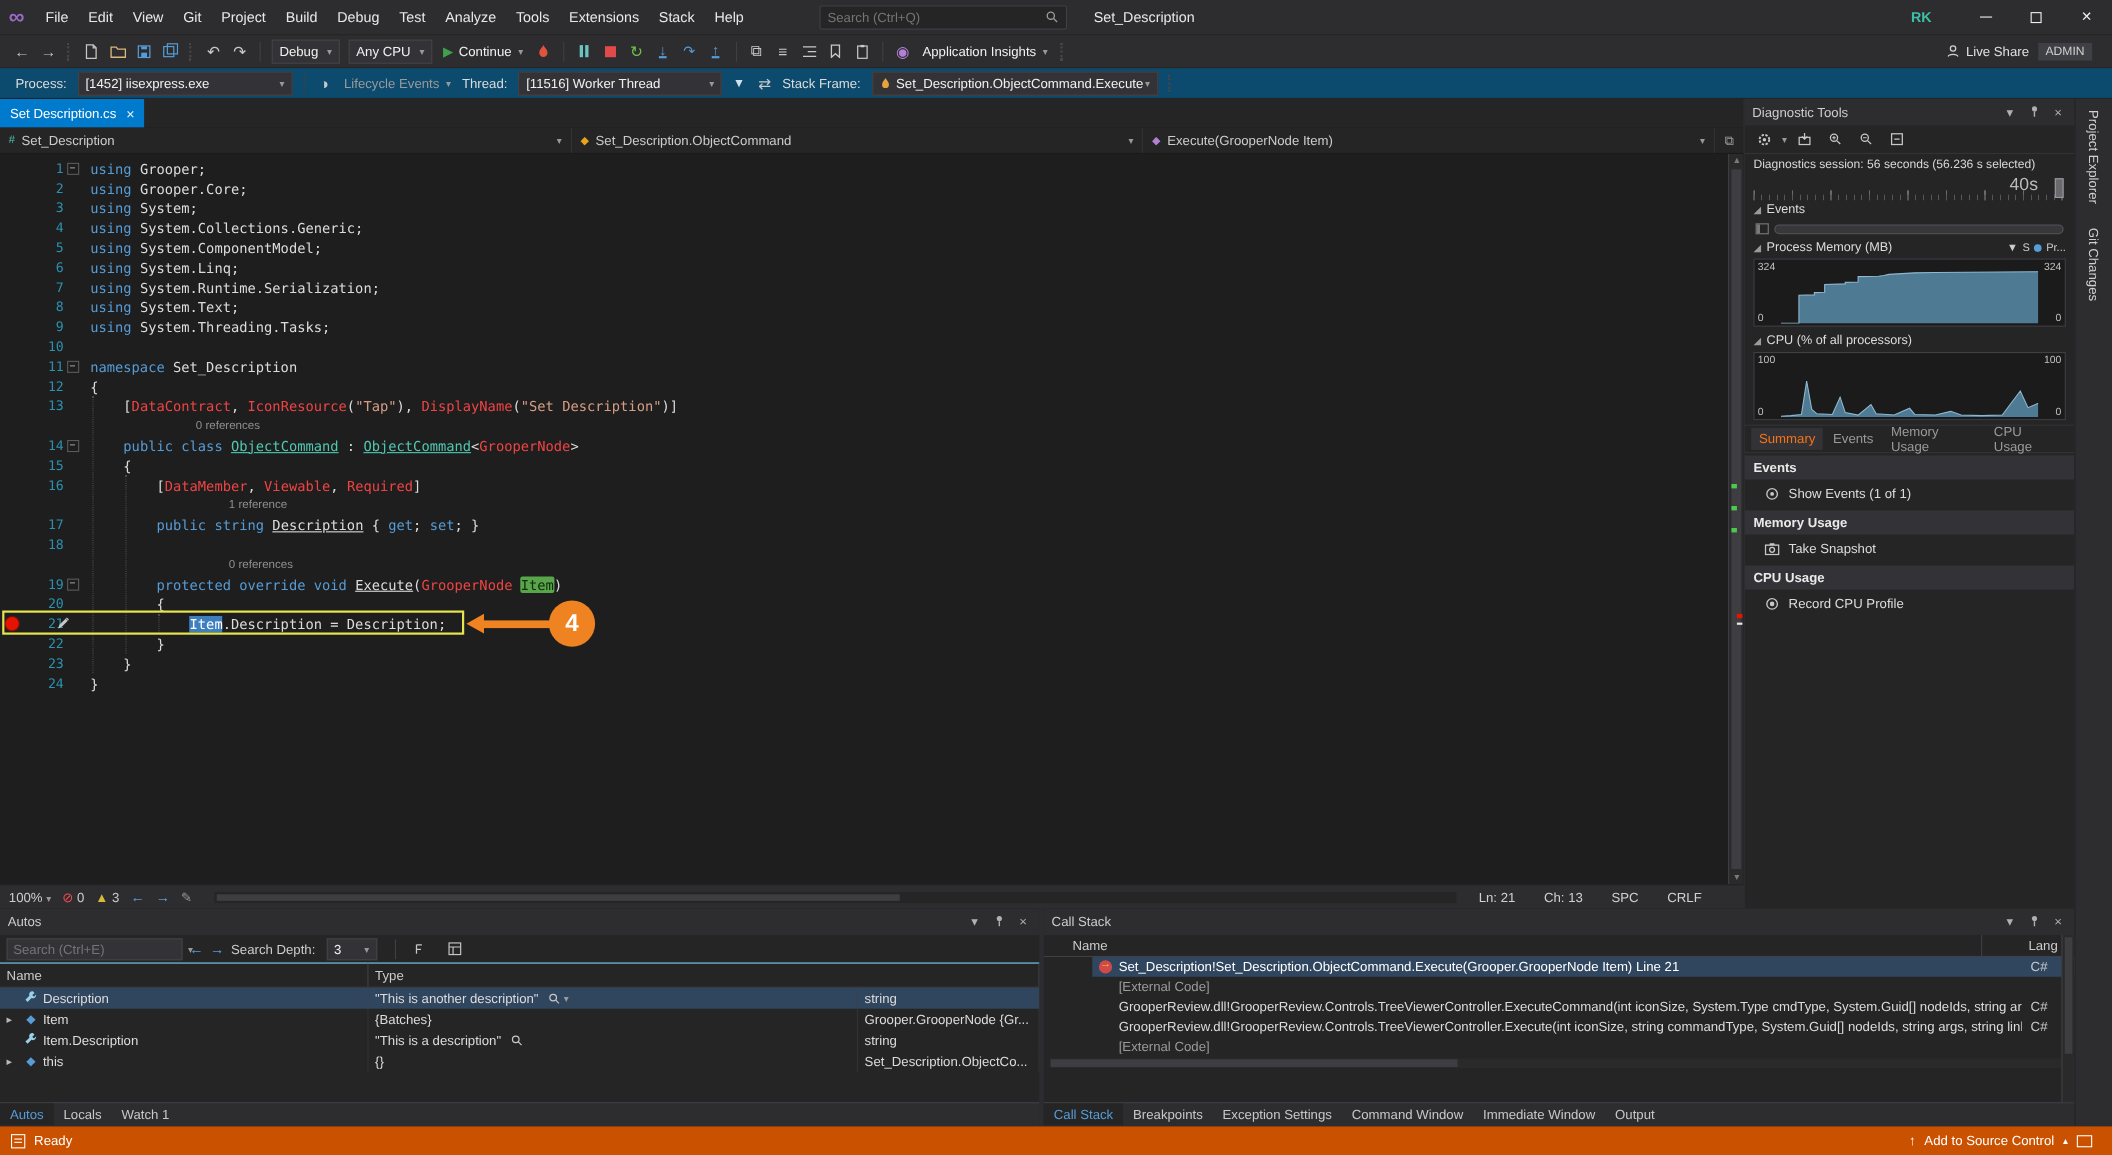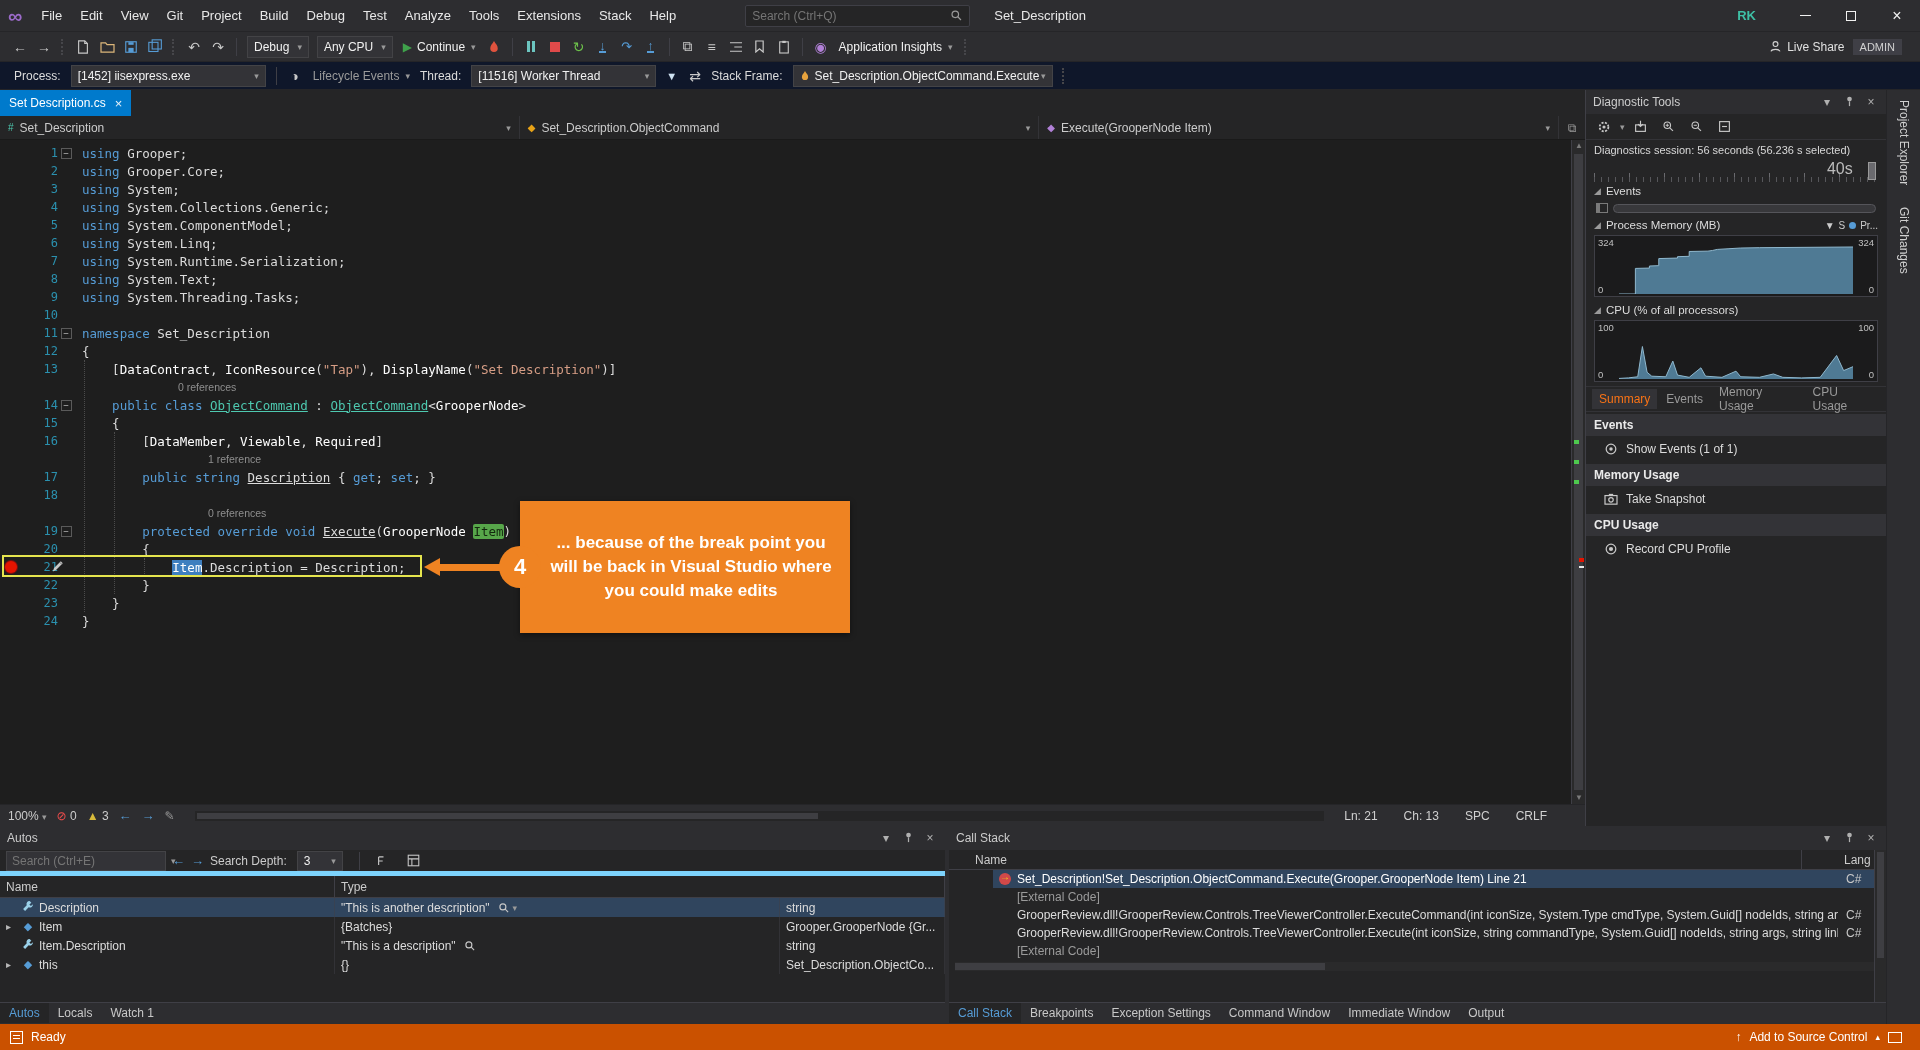--- a/index.html
+++ b/index.html
@@ -35,21 +35,21 @@
   .playbtn .caret { margin-left:6px; color:#999; font-size:9px; }
   .pausebars { display:flex; gap:2px; }
   .pausebars i { width:3px; height:11px; background:#6cc5c0; display:block; }
   .stopsq { width:10px; height:10px; background:#e04a4a; display:block; }
   .bluestep { color:#569cd6; font-size:13px; }
   .underlined-step { border-bottom:2px solid #569cd6; line-height:11px; }
   .admin-badge { background:#3f3f46; color:#d0d0d0; padding:2px 7px; font-size:11px; margin:0 10px 0 8px; }
   .liveshare { display:flex; align-items:center; gap:5px; color:#e0e0e0; margin-left:14px; }
 
   
-  .debugbar { height:28px; background:#0f172a; display:flex; align-items:center; padding:0 10px; border-bottom:1px solid #252528; }
+  .debugbar { height:28px; background:#0c4a6e; display:flex; align-items:center; padding:0 10px; border-bottom:1px solid #252528; }
   .dlabel { color:#dcdcdc; margin:0 6px 0 4px; }
   .dimmed { color:#9a9a9a; }
   .funnel { color:#cfe2f1; font-size:11px; margin:0 6px; }
 
   
   .client { flex:1; display:flex; min-height:0; }
   .center-col { flex:1; display:flex; flex-direction:column; min-width:0; }
   .top-row { flex:1; display:flex; min-height:0; }
   .edge-strip { width:34px; background:#2d2d30; display:flex; flex-direction:column; align-items:center; padding-top:10px; gap:22px; border-left:1px solid #252528; }
   .edge-tab { writing-mode:vertical-rl; color:#d0d0d0; font-size:12px; cursor:default; }
@@ -68,21 +68,21 @@
   .code-area { flex:1; position:relative; overflow:hidden; background:#1e1e1e; }
   #code-lines { position:absolute; left:0; top:0; right:14px; padding-top:4px; }
   .code-row { height:18px; display:flex; align-items:center; font-family:"DejaVu Sans Mono", monospace; font-size:12.5px; white-space:pre; }
   .bp-margin { width:22px; height:18px; flex:none; display:flex; align-items:center; justify-content:center; }
   .bp-dot { width:12px; height:12px; border-radius:50%; background:#e51400; box-shadow:0 0 0 1px #7a1010; }
   .line-num { width:36px; flex:none; text-align:right; color:#2b91af; font-size:12px; }
   .fold-margin { width:16px; flex:none; display:flex; align-items:center; justify-content:center; }
   .fold-box { width:11px; height:11px; border:1px solid #5a5a5a; color:#b5b5b5; font-size:9px; line-height:9px; text-align:center; background:#1e1e1e; }
   .code-text { padding-left:8px; }
   .codelens { padding-left:8px; margin-left:66px; color:#8f8f8f; font-size:10.5px; font-family:"Liberation Sans",sans-serif; }
-  .tok.k { color:#569cd6; } .tok.p { color:#dcdcdc; } .tok.t { color:#ffffff; }
+  .tok.k { color:#569cd6; } .tok.p { color:#dcdcdc; } .tok.t { color:#ef4444; }
   .tok.s { color:#d69d85; }
   .tok.tu { color:#4ec9b0; text-decoration:underline; }
   .tok.pu { color:#dcdcdc; text-decoration:underline; }
   .tok.hg { background:#57a64a; color:#14280f; border-radius:2px; }
   .tok.sb { background:#3e7fbf; color:#fff; }
   .indent-guide { position:absolute; border-left:1px dotted #4b4b4b; width:0; }
   .ig0 { left:84px; top:220px; height:252px; } .ig1 { left:114px; top:292px; height:162px; } .ig2 { left:144px; top:418px; height:18px; }
 
   .bp-annotation { position:absolute; left:2px; top:415px; width:420px; height:22px; border:2px solid #e5e54e; z-index:4; }
   .pencil { position:absolute; left:50px; top:419px; width:15px; height:15px; z-index:5; }
@@ -136,21 +136,21 @@
   .dtab { padding:3px 7px; color:#9a9a9a; }
   .dtab.active { color:#f97316; background:#333337; }
   .dsec-header { height:22px; line-height:22px; padding:0 8px; background:#333337; color:#eaeaea; font-weight:bold; margin-top:2px; }
   .dsec-item { height:26px; display:flex; align-items:center; gap:8px; padding:0 18px; color:#dcdcdc; }
 
   
   .bottom-row { height:198px; display:flex; background:#2d2d30; }
   .autos-panel { width:945px; display:flex; flex-direction:column; background:#252526; }
   .panel-divider { width:4px; background:#2d2d30; }
   .callstack-panel { flex:1; display:flex; flex-direction:column; background:#252526; min-width:0; }
-  .autos-toolbar { height:26px; display:flex; align-items:center; gap:6px; padding:0 6px; border-bottom:5px solid #7dd3fc; }
+  .autos-toolbar { height:26px; display:flex; align-items:center; gap:6px; padding:0 6px; border-bottom:1px solid #7dd3fc; }
   .asearch { width:160px; height:20px; background:#333337; border:1px solid #434346; display:flex; align-items:center; padding:0 5px; }
   .asearch input { flex:1; background:transparent; border:none; outline:none; color:#9a9a9a; font-size:12px; font-family:"Liberation Sans",sans-serif; }
   .grid-header { height:22px; display:flex; border-bottom:1px solid #3f3f46; color:#cccccc; }
   .grid-header .cell { display:flex; align-items:center; padding:0 6px; border-right:1px solid #3f3f46; }
   .c-name { width:335px; flex:none; } .c-value { width:445px; flex:none; } .c-type { flex:1; min-width:0; }
   .grid-row { height:19px; display:flex; align-items:center; color:#dcdcdc; }
   .grid-row .cell { height:100%; display:flex; align-items:center; padding:0 6px; border-right:1px solid rgba(63,63,70,.5); overflow:hidden; white-space:nowrap; }
   .grid-row.selected { background:#30455e; }
   .expander { width:14px; flex:none; color:#b8b8b8; font-size:10px; }
   .row-icon { width:16px; flex:none; text-align:center; margin-right:3px; }
@@ -427,23 +427,20 @@
             <div class="indent-guide ig2"></div>
 
             <div class="bp-annotation"></div>
             <svg class="pencil" viewBox="0 0 16 16">
                 <path d="M3 13.2 4.3 9.6 11.5 2.4l2.1 2.1-7.2 7.2L3 13.2z" fill="#c8c8c8"></path>
                 <path d="M10.4 3.5l2.1 2.1" stroke="#6a6a6a" stroke-width="1"></path>
               </svg>
             <div class="callout-head"></div>
             <div class="callout-line"></div>
             <div class="callout-circle">4</div>
-            <div class="callout-box">
-                <span>... because of the break point you will be back in Visual Studio where you could make edits</span>
-              </div>
 
             <div class="vscroll">
               <span class="arrow" style="top:0;">▲</span>
               <span class="arrow" style="bottom:0;">▼</span>
               <span class="vthumb"></span>
               <span class="smark" style="top:300px;"></span>
               <span class="smark" style="top:320px;"></span>
               <span class="smark" style="top:340px;"></span>
               <span class="smark red" style="top:418px;"></span>
               <span class="smark white" style="top:426px;"></span>

